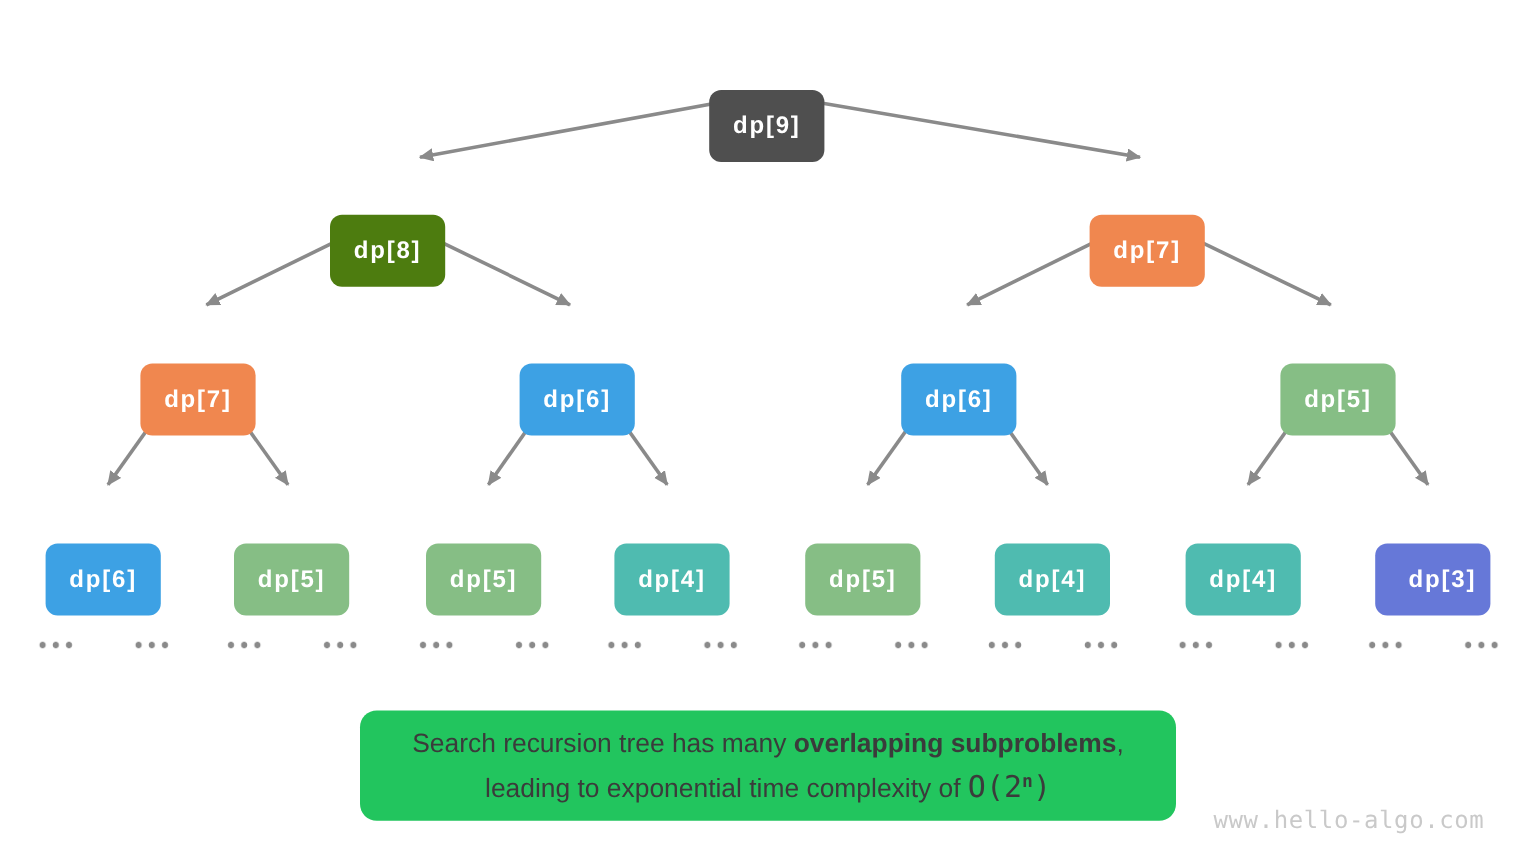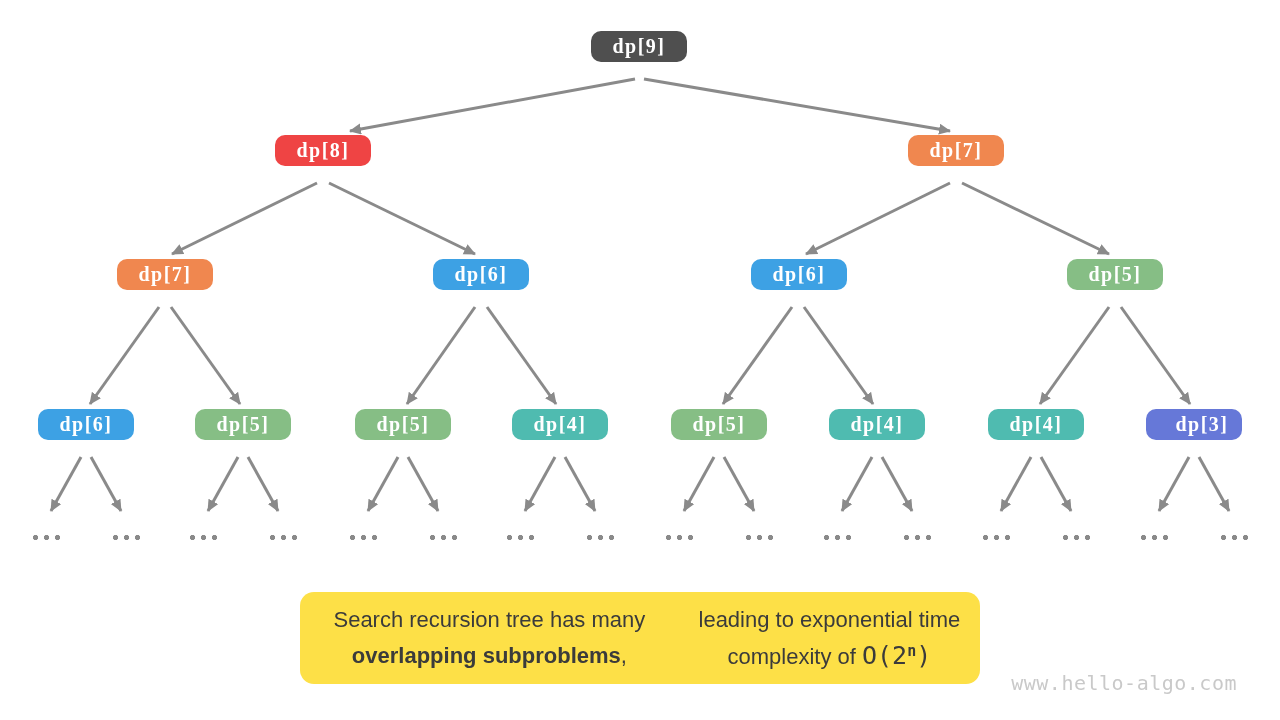--- a/index.html
+++ b/index.html
@@ -5,37 +5,38 @@
   html,body { margin:0; padding:0; }
   body {
     width:1280px; height:720px; position:relative; overflow:hidden;
     background:#ffffff; font-family:"Liberation Sans", sans-serif;
   }
   .stage { position:absolute; inset:0; }
   svg.edges { position:absolute; left:0; top:0; width:1280px; height:720px; }
   svg.edges line { stroke:#8a8a8a; stroke-width:3; }
 
   .node {
-    position:absolute; width:96px; height:31px; border-radius:10px;
+    position:absolute; width:96px; height:60px; border-radius:10px;
     display:flex; align-items:center; justify-content:center;
-    color:#ffffff; font-family:Liberation Serif, serif;
+    color:#ffffff; font-family:Liberation Sans, sans-serif;
     font-weight:bold; font-size:20px; letter-spacing:1.5px;
     box-sizing:border-box;
+    margin-top:44px;
   }
 
   .dots {
     position:absolute; top:534px; width:33px; height:7px;
     background-image:radial-gradient(circle, #8a8a8a 2.4px, rgba(0,0,0,0) 2.9px);
     background-size:11px 7px; background-repeat:repeat-x;
   }
 
   .caption {
     position:absolute; left:300px; top:592px; width:680px; height:92px;
-    background:#fde047; border-radius:14px;
-    display:flex; flex-direction:row; align-items:center; justify-content:center;
+    background:#22c55e; border-radius:14px;
+    display:flex; flex-direction:column; align-items:center; justify-content:center;
     color:#3b3b3b; font-size:22px; line-height:36px; text-align:center;
   }
   .caption b { font-weight:bold; }
   .mono { font-family:"DejaVu Sans Mono", monospace; font-size:25px; }
   sup.mono { font-weight:bold; font-size:15px; line-height:0; vertical-align:8px; }
 
   .watermark {
     position:absolute; right:43px; bottom:25px;
     font-family:"DejaVu Sans Mono", monospace; font-size:20px;
     color:#c9c9c9; letter-spacing:0.5px;
@@ -87,21 +88,21 @@
       <line x1="882" y1="457" x2="912" y2="511" marker-end="url(#arrow)"></line>
       <line x1="1031" y1="457" x2="1001" y2="511" marker-end="url(#arrow)"></line>
       <line x1="1041" y1="457" x2="1071" y2="511" marker-end="url(#arrow)"></line>
       <line x1="1189" y1="457" x2="1159" y2="511" marker-end="url(#arrow)"></line>
       <line x1="1199" y1="457" x2="1229" y2="511" marker-end="url(#arrow)"></line>
     </g>
   </svg>
 
   <div class="node" style="left: 591px; top: 31px; background-color: rgb(79, 79, 79);">dp[9]</div>
 
-  <div class="node" style="left: 275px; top: 135px; background-color: #ef4444;">dp[8]</div>
+  <div class="node" style="left: 275px; top: 135px; background-color: #4d7c0f;">dp[8]</div>
   <div class="node" style="left: 908px; top: 135px; background-color: rgb(240, 135, 79);">dp[7]</div>
 
   <div class="node" style="left: 117px; top: 259px; background-color: rgb(240, 135, 79);">dp[7]</div>
   <div class="node" style="left: 433px; top: 259px; background-color: rgb(61, 161, 228);">dp[6]</div>
   <div class="node" style="left: 751px; top: 259px; background-color: rgb(61, 161, 228);">dp[6]</div>
   <div class="node" style="left: 1067px; top: 259px; background-color: rgb(134, 190, 133);">dp[5]</div>
 
   <div class="node" style="left: 38px; top: 409px; background-color: rgb(61, 161, 228);">dp[6]</div>
   <div class="node" style="left: 195px; top: 409px; background-color: rgb(134, 190, 133);">dp[5]</div>
   <div class="node" style="left: 355px; top: 409px; background-color: rgb(134, 190, 133);">dp[5]</div>

